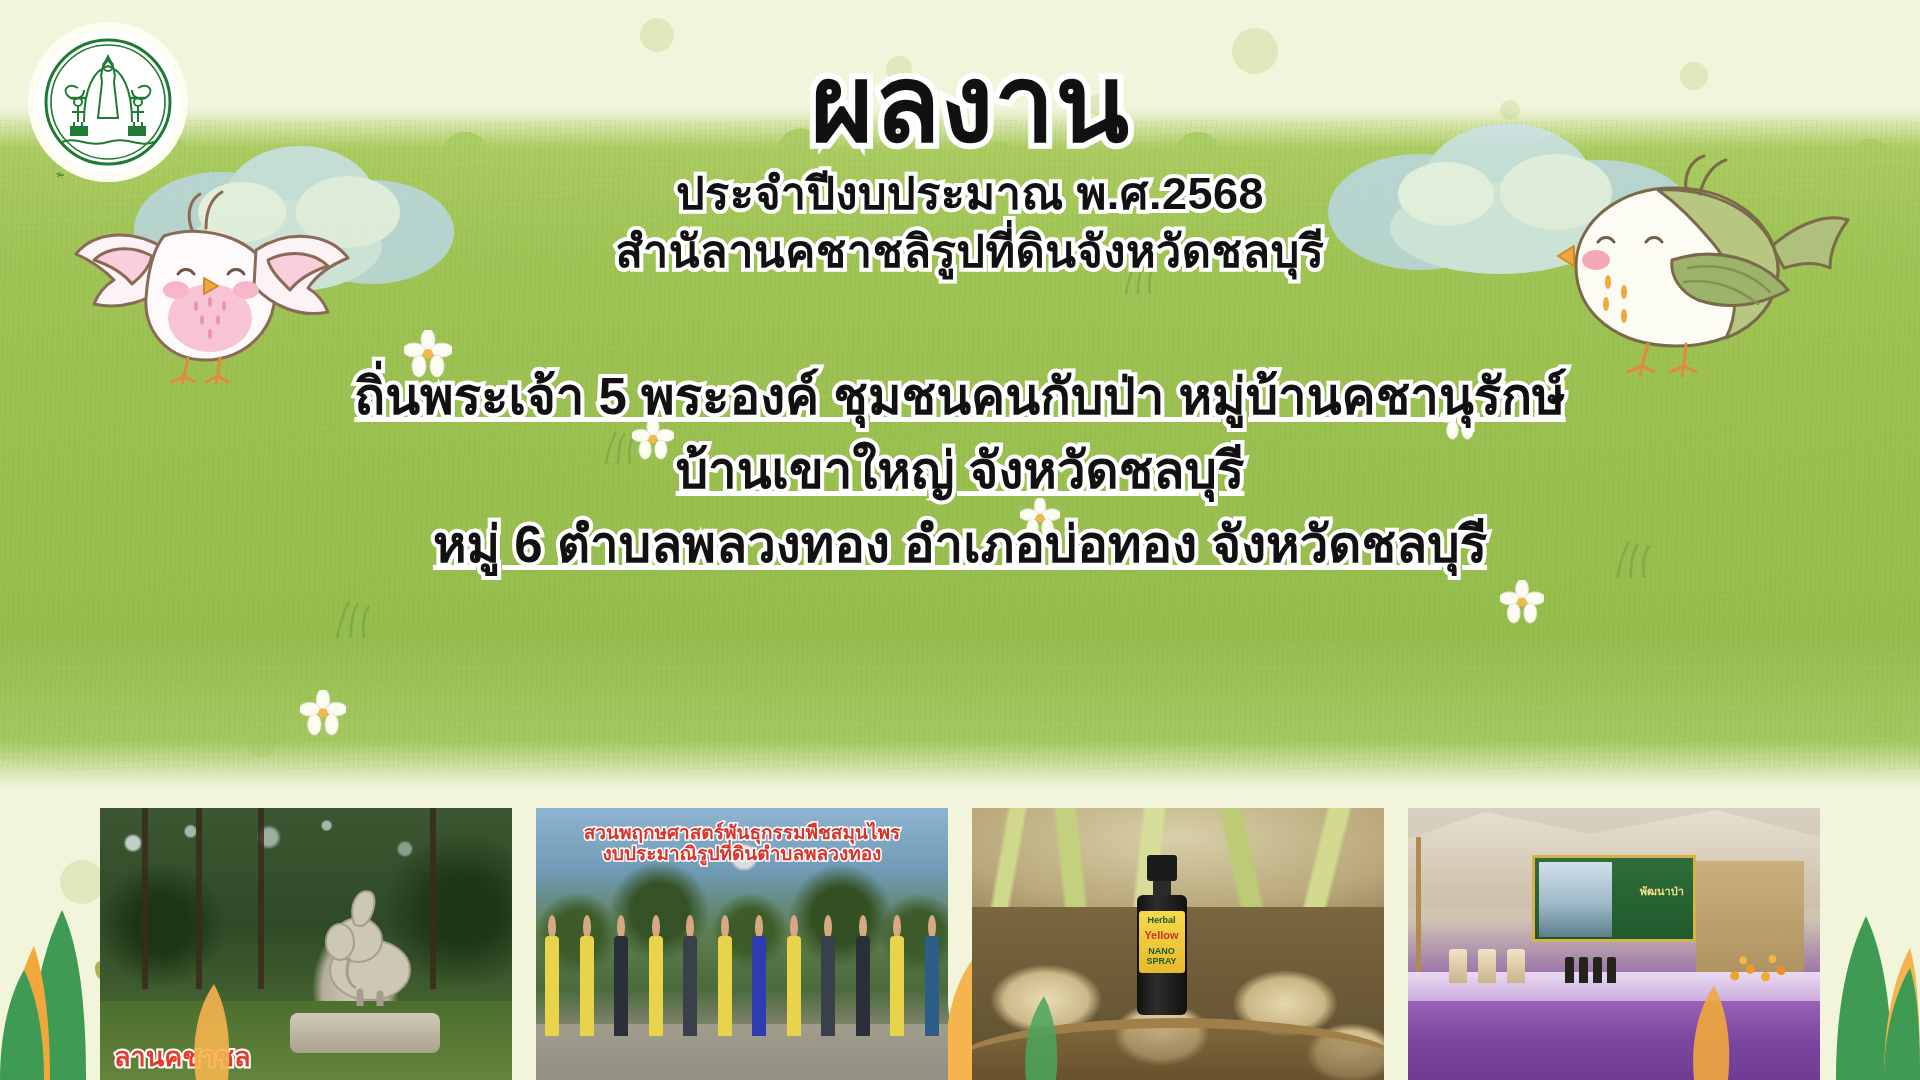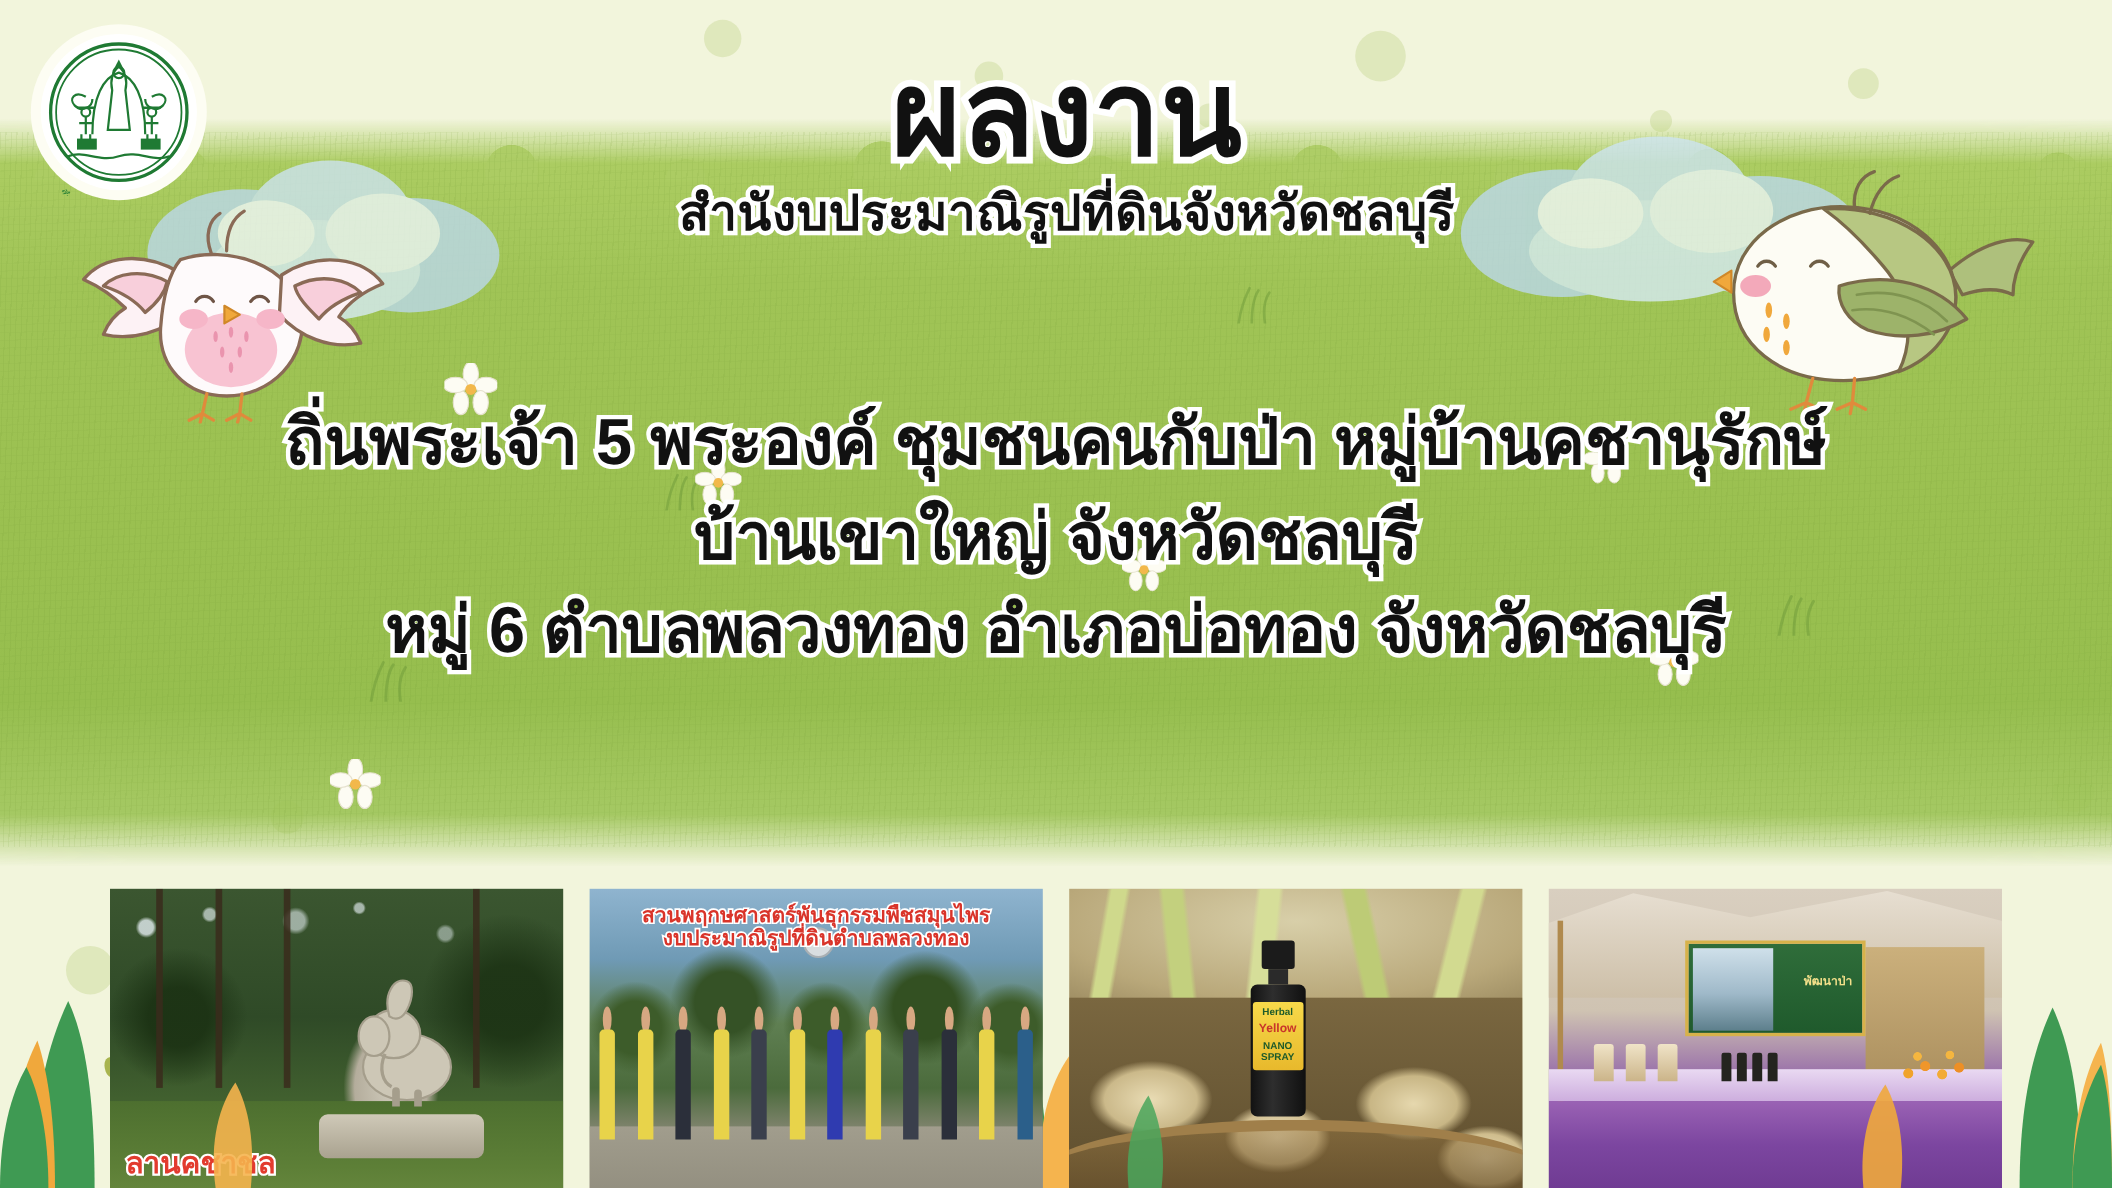--- a/index.html
+++ b/index.html
@@ -134,27 +134,28 @@
     -webkit-text-stroke: 8px #ffffff;
   }
 
   .body-lines {
     position: absolute;
     left: 0; right: 0; top: 360px;
     text-align: center;
     z-index: 6;
   }
   .body-line {
-    font-size: 59px;
+    font-size: 51px;
     line-height: 1.45;
     font-weight: 700;
     color: #111;
     -webkit-text-stroke: 8px #ffffff;
     paint-order: stroke fill;
     font-family: "Liberation Sans", "DejaVu Sans", sans-serif;
+    text-decoration: underline;
   }
 
   
   .photo-strip {
     position: absolute;
     left: 0; right: 0;
     bottom: 42px;
     height: 230px;
     display: flex;
     justify-content: center;
@@ -570,21 +571,22 @@
         <ellipse cx="38" cy="20" rx="11" ry="7"></ellipse>
       <ellipse cx="33" cy="36" rx="7" ry="11"></ellipse>
         <ellipse cx="15" cy="36" rx="7" ry="11"></ellipse>
       <ellipse cx="10" cy="20" rx="11" ry="7"></ellipse>
     </g>
     <circle cx="24" cy="24" r="5" fill="#f2b84b"></circle>
   </svg>
 
   <div class="headings">
     <div class="thai title-main">ผลงาน</div>
-    <div class="thai title-sub">สำนังบประมาณิรูปที่ดินจังหวัดชลบุรี</div>
+    <div class="thai title-sub">ประจำปีงบประมาณ พ.ศ.2568</div>
+    <div class="thai title-sub">สำนัลานคชาชลิรูปที่ดินจังหวัดชลบุรี</div>
   </div>
 
   <div class="body-lines">
     <div class="body-line">ถิ่นพระเจ้า 5 พระองค์ ชุมชนคนกับป่า หมู่บ้านคชานุรักษ์</div>
     <div class="body-line">บ้านเขาใหญ่ จังหวัดชลบุรี</div>
     <div class="body-line">หมู่ 6 ตำบลพลวงทอง อำเภอบ่อทอง จังหวัดชลบุรี</div>
   </div>
 
   <svg class="foliage" viewBox="0 0 1920 300" preserveAspectRatio="none">
 

